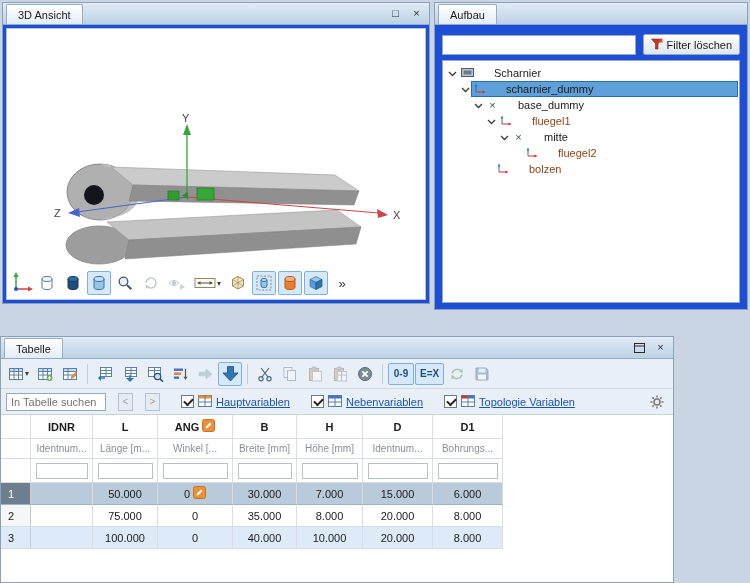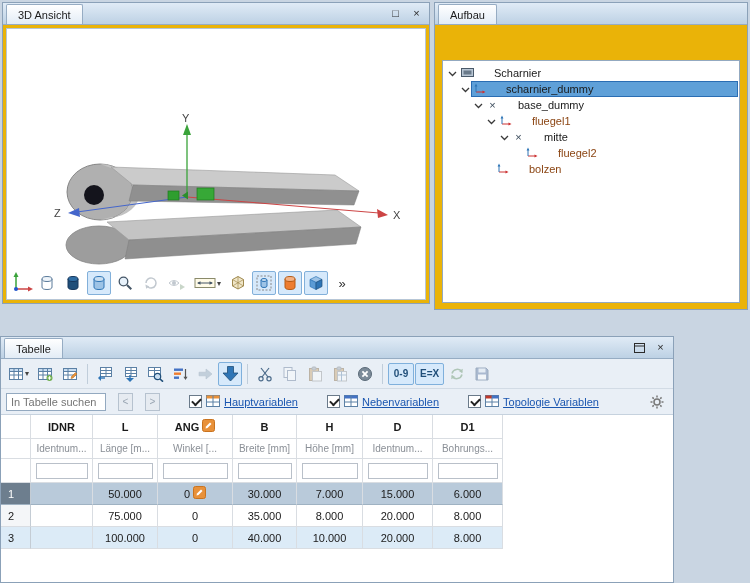--- a/index.html
+++ b/index.html
@@ -1,18 +1,18 @@
 <!DOCTYPE html>
 <html><head>
 <meta charset="utf-8">
 <style>
   *{margin:0;padding:0;box-sizing:border-box}
   body{width:750px;height:583px;overflow:hidden;font-family:"Liberation Sans",sans-serif;font-size:11px;color:#1a1a1a;background:#c9d5e2}
   .app{position:relative;width:750px;height:583px;background:#c9d5e2;overflow:hidden}
-  .panel{position:absolute;background:#eab308;border:1px solid #8ba1b8}
+  .panel{position:absolute;background:#1d4ed8;border:1px solid #8ba1b8}
   .panel-3d{left:2px;top:2px;width:428px;height:302px}
   .panel-aufbau{left:434px;top:2px;width:314px;height:308px}
   .panel-tabelle{left:0;top:336px;width:674px;height:247px}
   
   .titlebar{height:22px;display:flex;align-items:flex-end;background:linear-gradient(#e0ebf6,#bdd1e4);border-bottom:1px solid #96acc3;padding:0 3px;position:relative}
   .tab{height:20px;display:flex;align-items:center;padding:0 11px;background:linear-gradient(#ffffff,#e2ecf6);border:1px solid #96acc3;border-bottom:0;border-radius:2px 2px 0 0}
   .winbtns{position:absolute;right:4px;top:3px;display:flex;gap:4px;align-items:center}
   .winbtn{width:17px;height:15px;display:flex;align-items:center;justify-content:center;color:#2b2b2b;font-size:11px;line-height:1;cursor:default}
   
   .canvas3d{position:absolute;left:3px;top:25px;right:3px;bottom:3px;background:#fff;border:1px solid #b7c6d6}
@@ -39,21 +39,21 @@
   
   .tbar1{height:30px;display:flex;align-items:center;gap:1px;padding:2px 4px;background:#e9eff6;border-bottom:1px solid #d2dbe5}
   .tbtn{min-width:24px;height:24px;display:flex;align-items:center;justify-content:center;border:1px solid transparent;border-radius:2px;padding:0 2px}
   .tbtn.pressed{background:#d6e9fb;border-color:#7fb0dc}
   .tbtn.disabled{opacity:.4}
   .tsep{width:1px;height:20px;background:#c0cdda;margin:0 4px;flex:0 0 auto}
   .tgl{min-width:26px;height:22px;padding:0 4px;border:1px solid #7fb0dc;background:#d6e9fb;border-radius:2px;font-size:10px;font-weight:bold;color:#1f4e79;display:flex;align-items:center;justify-content:center}
   .tbar2{height:26px;display:flex;align-items:center;gap:12px;padding:0 5px;background:#e9eff6;border-bottom:1px solid #c6d2de}
   .tsearch{width:100px;height:18px;border:1px solid #93a9c0;background:#fff;padding:0 4px;font-family:inherit;font-size:11px}
   .navbtn{width:15px;height:18px;border:1px solid #b6c2cf;background:#e6ebf1;color:#9aa6b3;display:flex;align-items:center;justify-content:center;font-size:10px}
-  .chkgrp{display:flex;align-items:center;gap:4px;margin-left:17px}
+  .chkgrp{display:flex;align-items:center;gap:4px;margin-left:9px}
   .chk{width:13px;height:13px;border:1px solid #6a7a8a;background:#fff;position:relative;flex:0 0 auto}
   .chk::after{content:"";position:absolute;left:2px;top:2px;width:7px;height:4px;border-left:2px solid #222;border-bottom:2px solid #222;transform:rotate(-45deg)}
   .flink{color:#1a56b0;text-decoration:underline;white-space:nowrap;cursor:pointer}
   .gearbtn{margin-left:auto;width:22px;height:22px;display:flex;align-items:center;justify-content:center}
   
   .dtable{position:absolute;left:0;right:0;top:78px;bottom:0;background:#fff;overflow:hidden}
   .grow{display:grid;grid-template-columns:30px 62px 65px 75px 64px 66px 70px 70px 1fr}
   .cell{border-right:1px solid #d9dde2;border-bottom:1px solid #d9dde2;display:flex;align-items:center;justify-content:center;gap:3px;overflow:hidden}
   .void{border-right:0;border-bottom:0}
   .hrow{height:24px}.hname{font-weight:bold;font-size:11px}
@@ -204,20 +204,31 @@
       </div>
     </div>
   </section>
 
   <section class="panel panel-aufbau">
     <header class="titlebar">
       <div class="tab">
           <span>Aufbau</span>
         </div>
     </header>
+    <div class="filterbar">
+      <input class="searchbox" type="text" value="" style="">
+      <div class="filterbtn">
+        <span><svg width="12" height="12" viewBox="0 0 12 12">
+              <polygon points="0.5,1 11,1 7,5.8 7,11 4.5,11 4.5,5.8" fill="#c0392b" stroke="#8e2418" stroke-width="0.6"></polygon>
+              <line x1="8.5" y1="1.5" x2="11.5" y2="4.5" stroke="#e74c3c" stroke-width="1.2"></line>
+              <line x1="11.5" y1="1.5" x2="8.5" y2="4.5" stroke="#e74c3c" stroke-width="1.2"></line>
+            </svg></span>
+        <span>Filter löschen</span>
+      </div>
+    </div>
     <div class="treebox">
       <div class="trrow" style="padding-left:2px">
         <span class="chev">
             <svg width="9" height="9">
               <path d="M1,3 L4.5,6.5 L8,3" fill="none" stroke="#3a3a3a" stroke-width="1.3"></path>
             </svg>
           </span>
         <div class="node">
           <span><svg width="13" height="11">
                 <rect x="0.5" y="1.5" width="12" height="8" fill="#b8c6d4" stroke="#4a5a6a"></rect>

